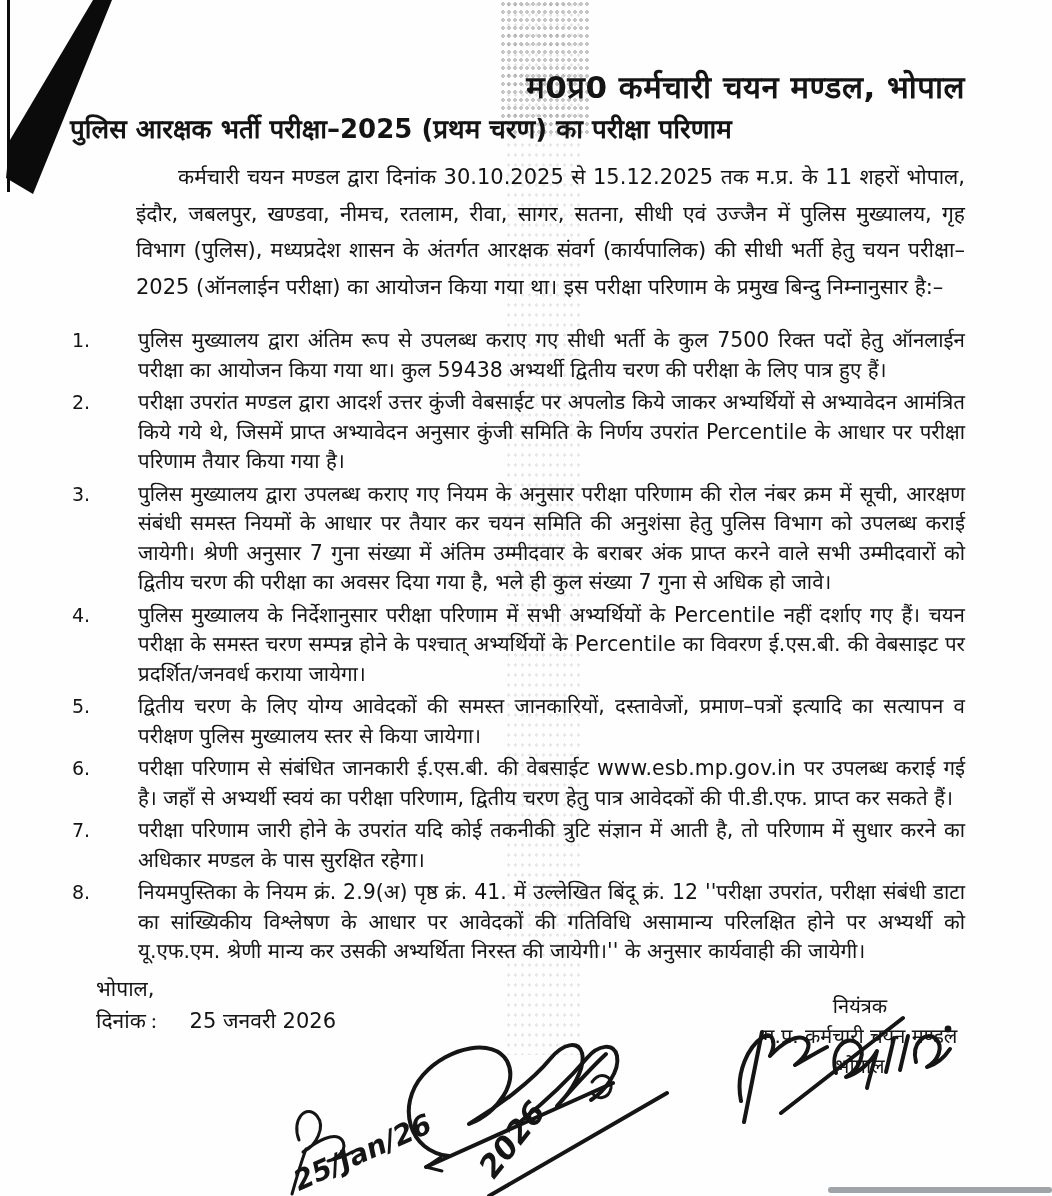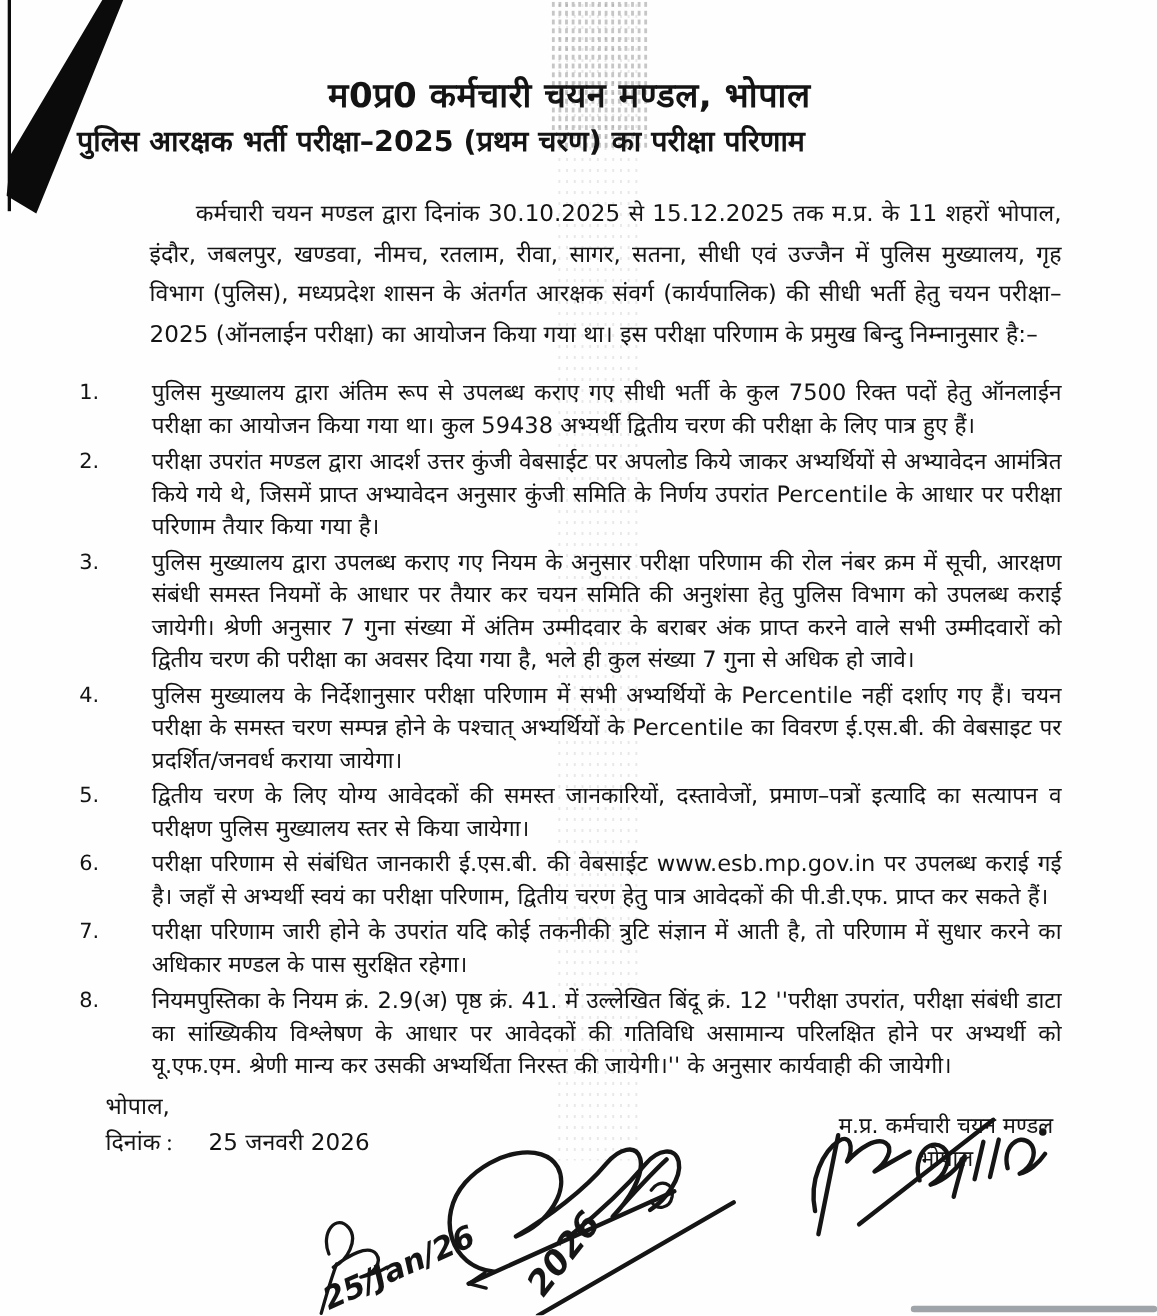--- a/index.html
+++ b/index.html
@@ -24,27 +24,27 @@
   .speckle-top{
     position:absolute;left:500px;top:0;width:90px;height:135px;
     background-image:radial-gradient(#00000066 1.6px,transparent 1.7px);
     background-size:6px 8px;opacity:.55;pointer-events:none;
   }
   .scan-bar{position:absolute;left:828px;top:1187px;width:224px;height:6px;background:#8e949a;border-radius:3px;opacity:.85;}
 
   
   .content{position:absolute;left:70px;right:87px;top:66px;}
   .title{
-    text-align:center;font-size:31px;font-weight:700;letter-spacing:.5px;line-height:42px;
+    text-align:right;font-size:31px;font-weight:700;letter-spacing:.5px;line-height:42px;
   }
   .subtitle{
     text-align:left;font-size:26px;font-weight:700;line-height:38px;margin-top:2px;
   }
   .intro{
-    margin-top:28px;margin-left:66px;
+    margin-top:11px;margin-left:66px;
     font-size:21px;line-height:36.5px;text-align:justify;text-indent:42px;
     font-weight:500;
   }
   .points{margin-top:21px;}
   .point{display:flex;margin-bottom:3px;}
   .point-num{width:66px;flex:0 0 66px;font-size:19px;padding-top:3px;padding-left:2px;}
   .point-text{flex:1;font-size:20.5px;line-height:29.5px;text-align:justify;font-weight:500;}
 
   .footer{margin-top:6px;position:relative;height:120px;}
   .footer-left{font-size:21px;line-height:32px;margin-left:26px;}
@@ -117,20 +117,21 @@
 
     <div class="footer">
       <div class="footer-left">
         <div>भोपाल,</div>
         <div class="date-row">
           <span class="date-label">दिनांक :</span>
           <span class="date-value">25 जनवरी 2026</span>
         </div>
       </div>
       <div class="signatory">
+        <div>नियंत्रक</div>
         <div>म.प्र. कर्मचारी चयन मण्डल</div>
         <div>भोपाल</div>
       </div>
     </div>
   </div>
 
   <svg class="sig-svg" width="1052" height="1196" viewBox="0 0 1052 1196">
 
     <g>
       <path class="sig-stroke thin" d="M 299 1140 C 291 1120 306 1103 317 1116 C 326 1127 316 1146 303 1152 C 317 1141 335 1131 342 1140 C 348 1148 339 1158 328 1161 C 336 1159 346 1156 352 1152"></path>

